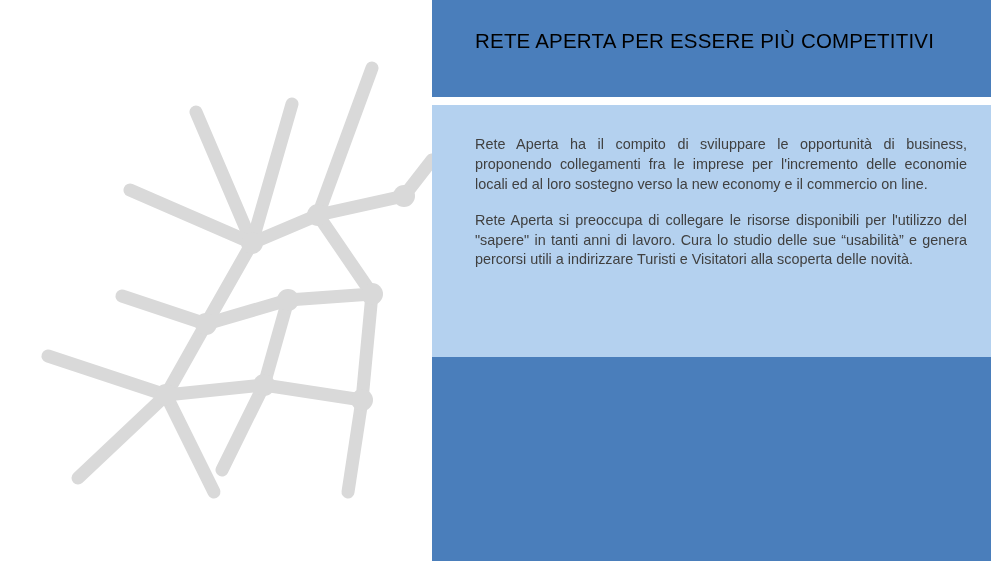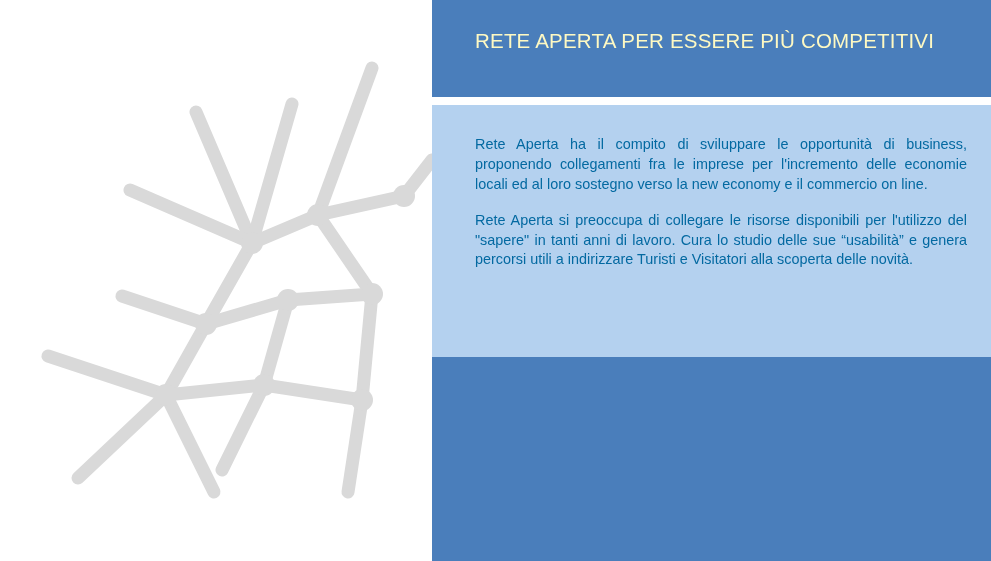--- a/index.html
+++ b/index.html
@@ -52,21 +52,21 @@
     top: 0;
     width: 559px;
     height: 97px;
     background: #4a7ebb;
   }
   .title-text {
     position: absolute;
     left: 43px;
     top: 29px;
     width: 500px;
-    color: #fef9c3;
+    color: #000000;
     font-size: 20.5px;
     letter-spacing: 0.2px;
     line-height: 1.2;
     font-weight: 400;
     white-space: nowrap;
   }
 
   .band-gap {
     position: absolute;
     left: 0;
@@ -86,21 +86,21 @@
   }
 
   .body-inner {
     position: absolute;
     left: 43px;
     top: 30px;
     width: 492px;
   }
 
   .para {
-    color: #0369a1;
+    color: #404040;
     font-size: 14.4px;
     line-height: 1.38;
     margin: 0 0 16px 0;
     text-align: justify;
     text-justify: inter-word;
   }
   .para:last-child {
     margin-bottom: 15px;
   }
 

